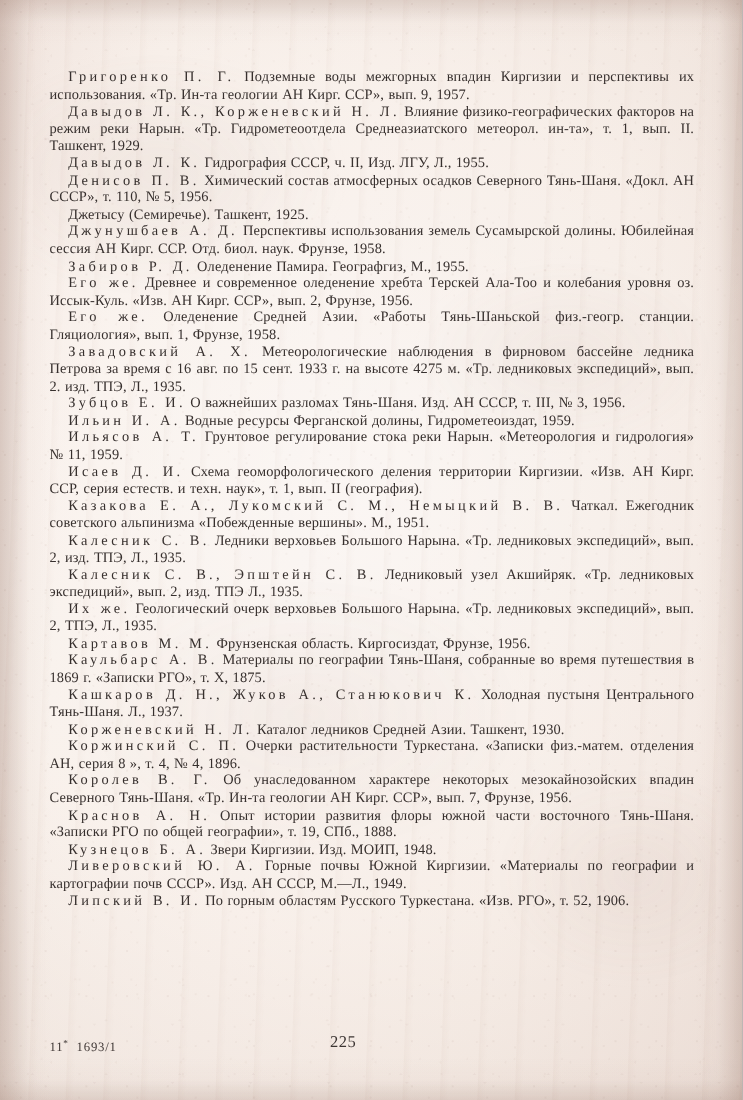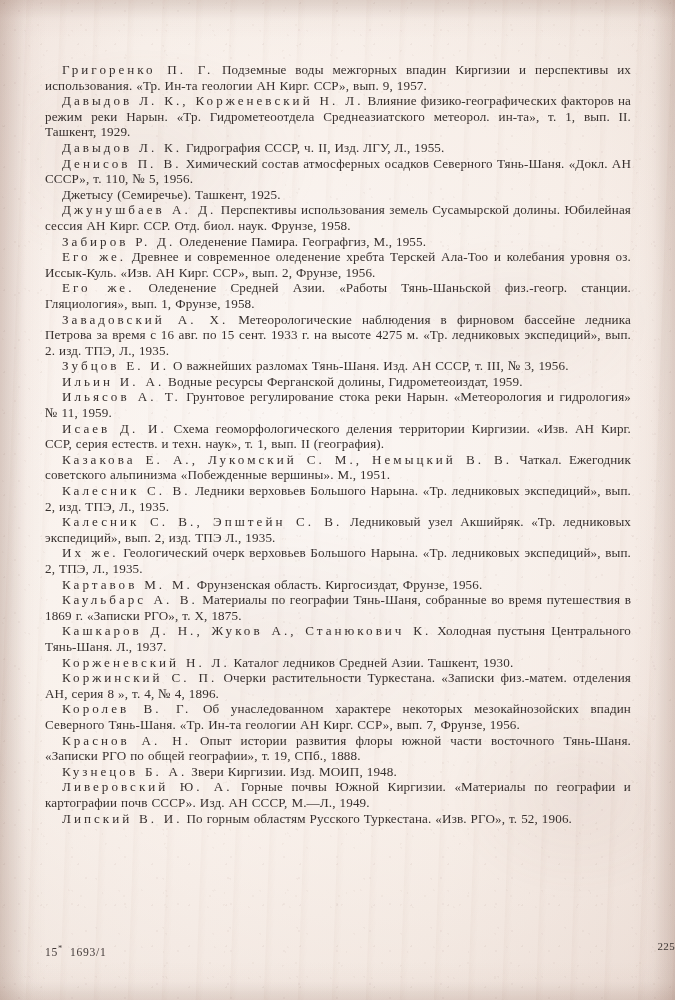--- a/index.html
+++ b/index.html
@@ -121,23 +121,23 @@
   .signature sup {
     font-size: 8.4px;
     vertical-align: super;
   }
 
   .page-number {
     position: absolute;
     left: 0;
     right: 0;
     top: 10px;
-    text-align: right;
+    text-align: left;
     padding-left: 300px;
-    font-size: 11px;
+    font-size: 15px;
     letter-spacing: 0.03em;
     color: #3b3432;
     filter: blur(0.2px);
   }
 
   
   .ink-mottle {
     position: absolute;
     left: 30px;
     right: 24px;
@@ -190,18 +190,18 @@
       <p class="entry"><span class="au">Липский В. И.</span><span> По горным областям Русского Туркестана. «Изв. РГО», т. 52, 1906.</span></p>
     </div>
 
   <div class="ink-mottle"></div>
   <div class="bands"></div>
   <div class="grain"></div>
   <div class="edge-shade"></div>
 
   <div class="footer">
     <div class="signature">
-      <span>15</span><sup>*</sup>&nbsp;&nbsp;<span>1693/1</span>
+      <span>11</span><sup>*</sup>&nbsp;&nbsp;<span>1693/1</span>
     </div>
     <div class="page-number">225</div>
   </div>
 
 </div>
 
 </body></html>

